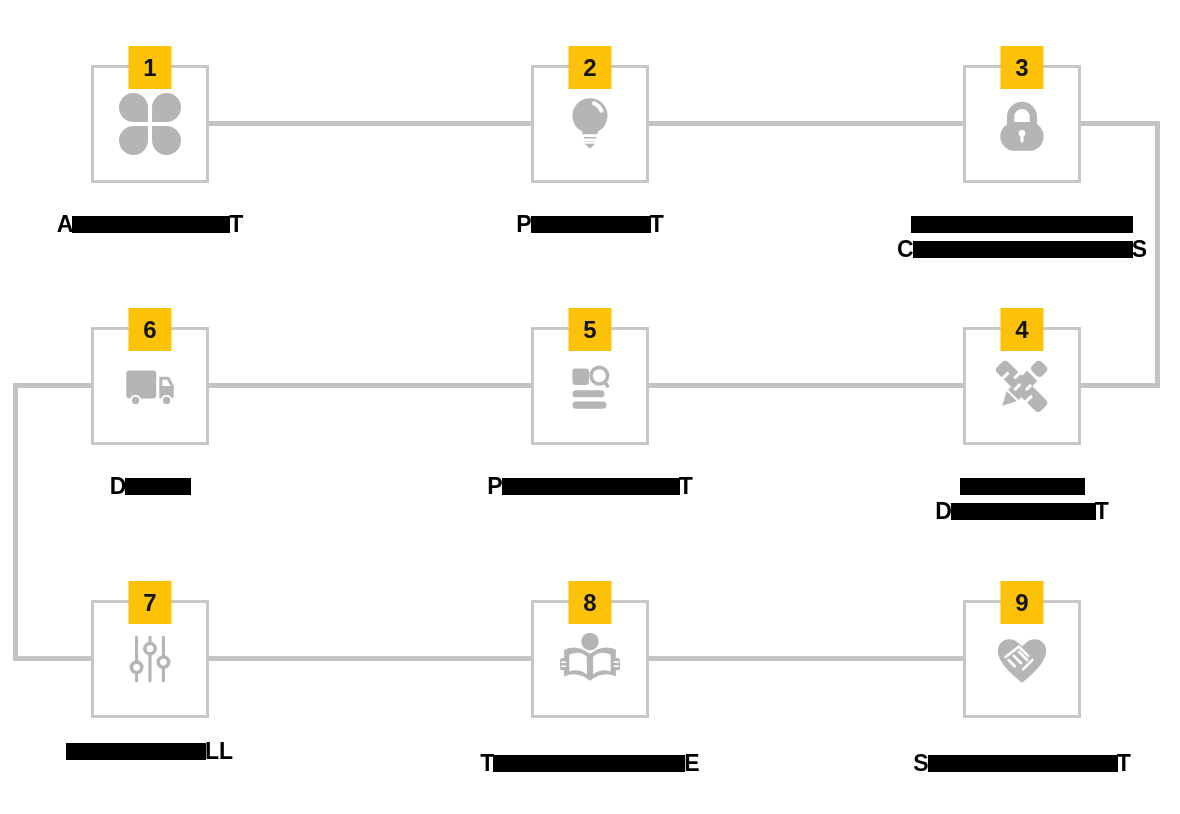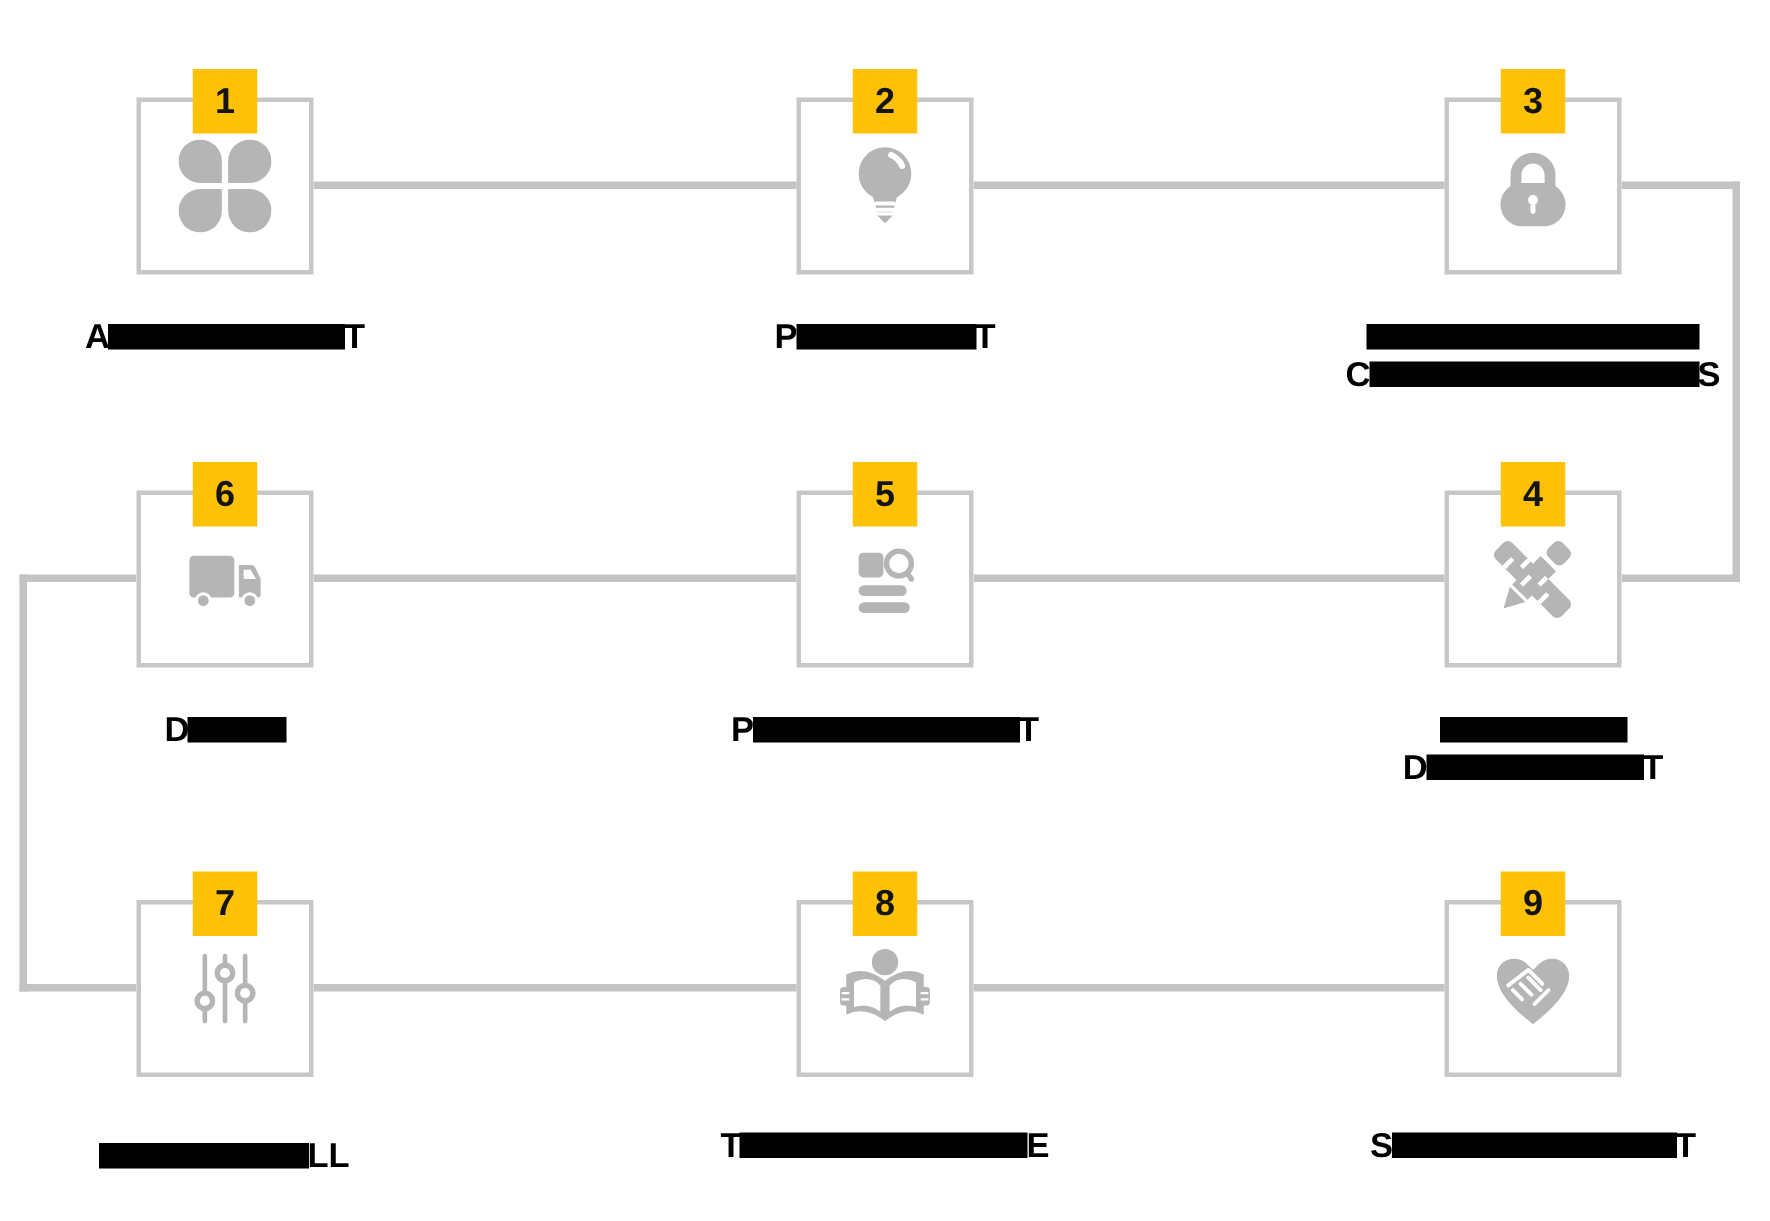--- a/index.html
+++ b/index.html
@@ -218,21 +218,21 @@
       <span class="bar" style="width: 125px;"></span>
       <span class="lt"></span>
     </div>
     <div class="lline">
       <span class="lt">D</span>
       <span class="bar" style="width: 145px;"></span>
       <span class="lt">T</span>
     </div>
   </div>
 
-  <div class="label" style="left:0px;top:758px">
+  <div class="label" style="left:0px;top:739px">
     <div class="lline">
       <span class="lt"></span>
       <span class="bar" style="width: 140px;"></span>
       <span class="lt">LL</span>
     </div>
   </div>
 
   <div class="label" style="left:440px;top:751px">
     <div class="lline">
       <span class="lt">T</span>

